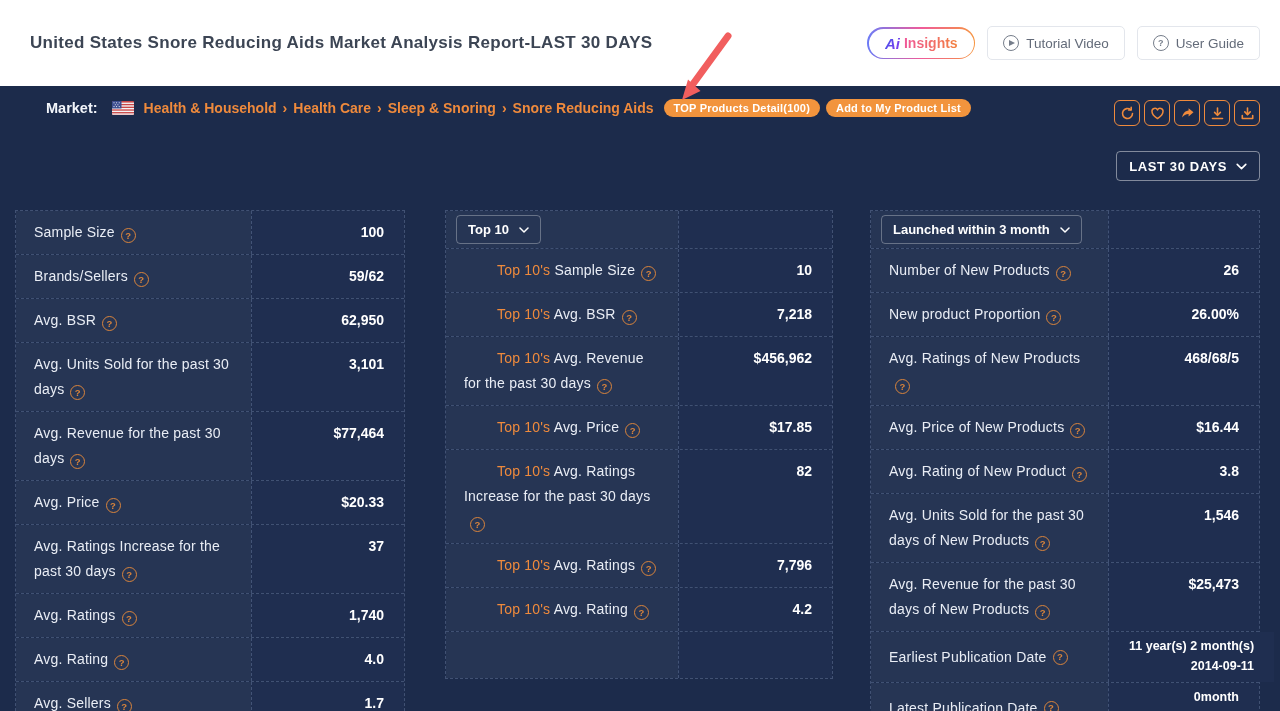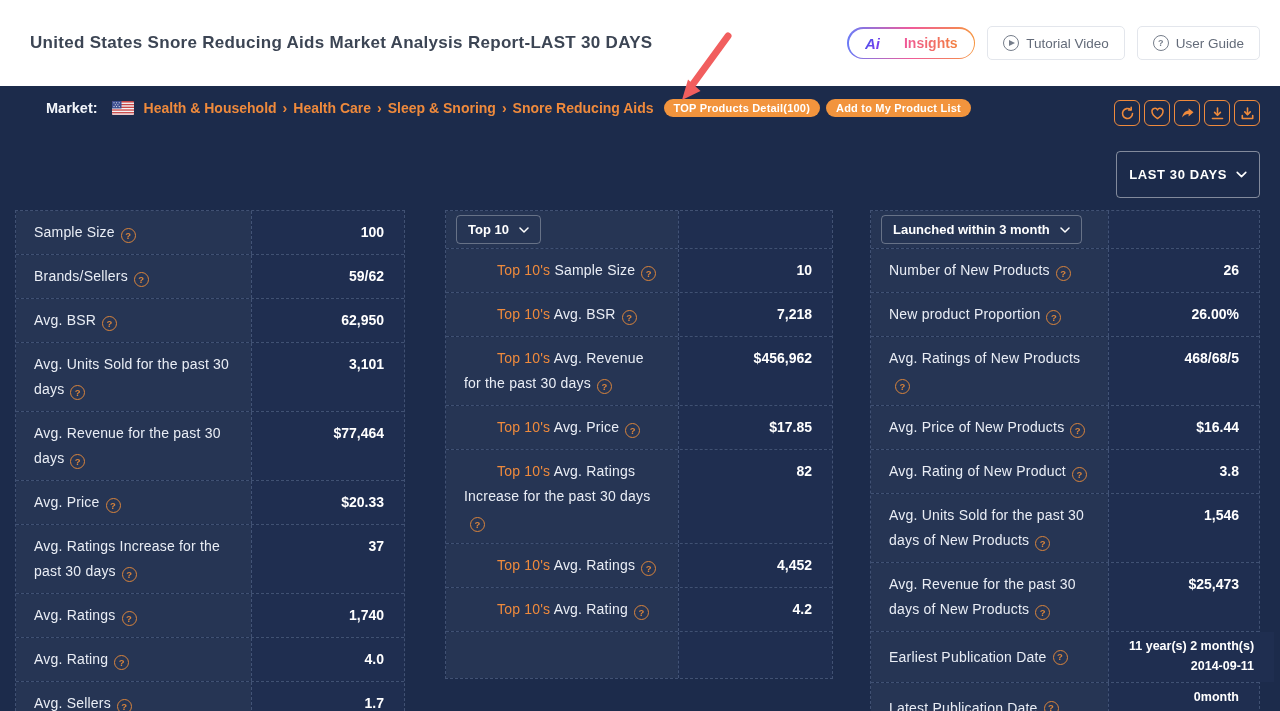--- a/index.html
+++ b/index.html
@@ -28,21 +28,21 @@
     border-radius:17px; background:#ffffff; padding:6px 16px;
     display:flex; align-items:center; gap:4px; font-size:14px; font-weight:700;
   }
   .ai-mark {
     font-weight:800; font-style:italic; font-size:15px;
     background:linear-gradient(120deg,#3f53e8,#8b3cf0);
     -webkit-background-clip:text; background-clip:text; color:transparent;
   }
   .ai-word {
     background:linear-gradient(90deg,#f0589a,#f2813d);
-    -webkit-background-clip:text; background-clip:text; color:transparent;margin-left:20px;
+    -webkit-background-clip:text; background-clip:text; color:transparent;
   }
   .hdr-btn {
     display:flex; align-items:center; gap:7px;
     border:1px solid #e3e6ec; border-radius:5px; background:#fff;
     padding:8px 15px; font-size:13.5px; color:#636b79; font-weight:500;
     cursor:pointer;
   }
   .ring-ico {
     width:16px; height:16px; border:1.3px solid #767e8b; border-radius:50%;
     display:inline-flex; align-items:center; justify-content:center;
@@ -71,21 +71,21 @@
   .tool-icons {
     position:absolute; top:100px; right:20px; display:flex; gap:4px;
   }
   .ico-btn {
     width:26px; height:26px; border:1.5px solid #ef8a3c; border-radius:6px;
     background:transparent; display:flex; align-items:center; justify-content:center;
     cursor:pointer; padding:0;
   }
   .ico-btn svg { display:block; }
   .period-sel {
-    position:absolute; top:151px; right:20px; height:47px;
+    position:absolute; top:151px; right:20px; height:30px;
     border:1px solid rgba(255,255,255,.45); border-radius:4px;
     background:transparent; color:#ffffff; font-size:13px; font-weight:700;
     letter-spacing:.6px; display:flex; align-items:center; gap:9px;
     padding:0 12px; cursor:pointer; font-family:inherit;
   }
   
   .arrow-overlay { position:absolute; left:652px; top:28px; width:96px; height:84px; pointer-events:none; }
   
   .tbl {
     position:absolute; top:210px;
@@ -304,21 +304,21 @@
       <div class="row">
         <div class="lcell"><span><span class="prefix">Top 10's</span><span> Avg. Price</span></span><span class="help">?</span></div>
         <div class="vcell">$17.85</div>
       </div>
       <div class="row">
         <div class="lcell"><span><span class="prefix">Top 10's</span><span> Avg. Ratings Increase for the past 30 days</span></span><span class="help">?</span></div>
         <div class="vcell">82</div>
       </div>
       <div class="row">
         <div class="lcell"><span><span class="prefix">Top 10's</span><span> Avg. Ratings</span></span><span class="help">?</span></div>
-        <div class="vcell">4,452</div>
+        <div class="vcell">7,796</div>
       </div>
       <div class="row">
         <div class="lcell"><span><span class="prefix">Top 10's</span><span> Avg. Rating</span></span><span class="help">?</span></div>
         <div class="vcell">4.2</div>
       </div>
       <div class="row empty">
         <div class="lcell"></div>
         <div class="vcell"></div>
       </div>
     </div>

